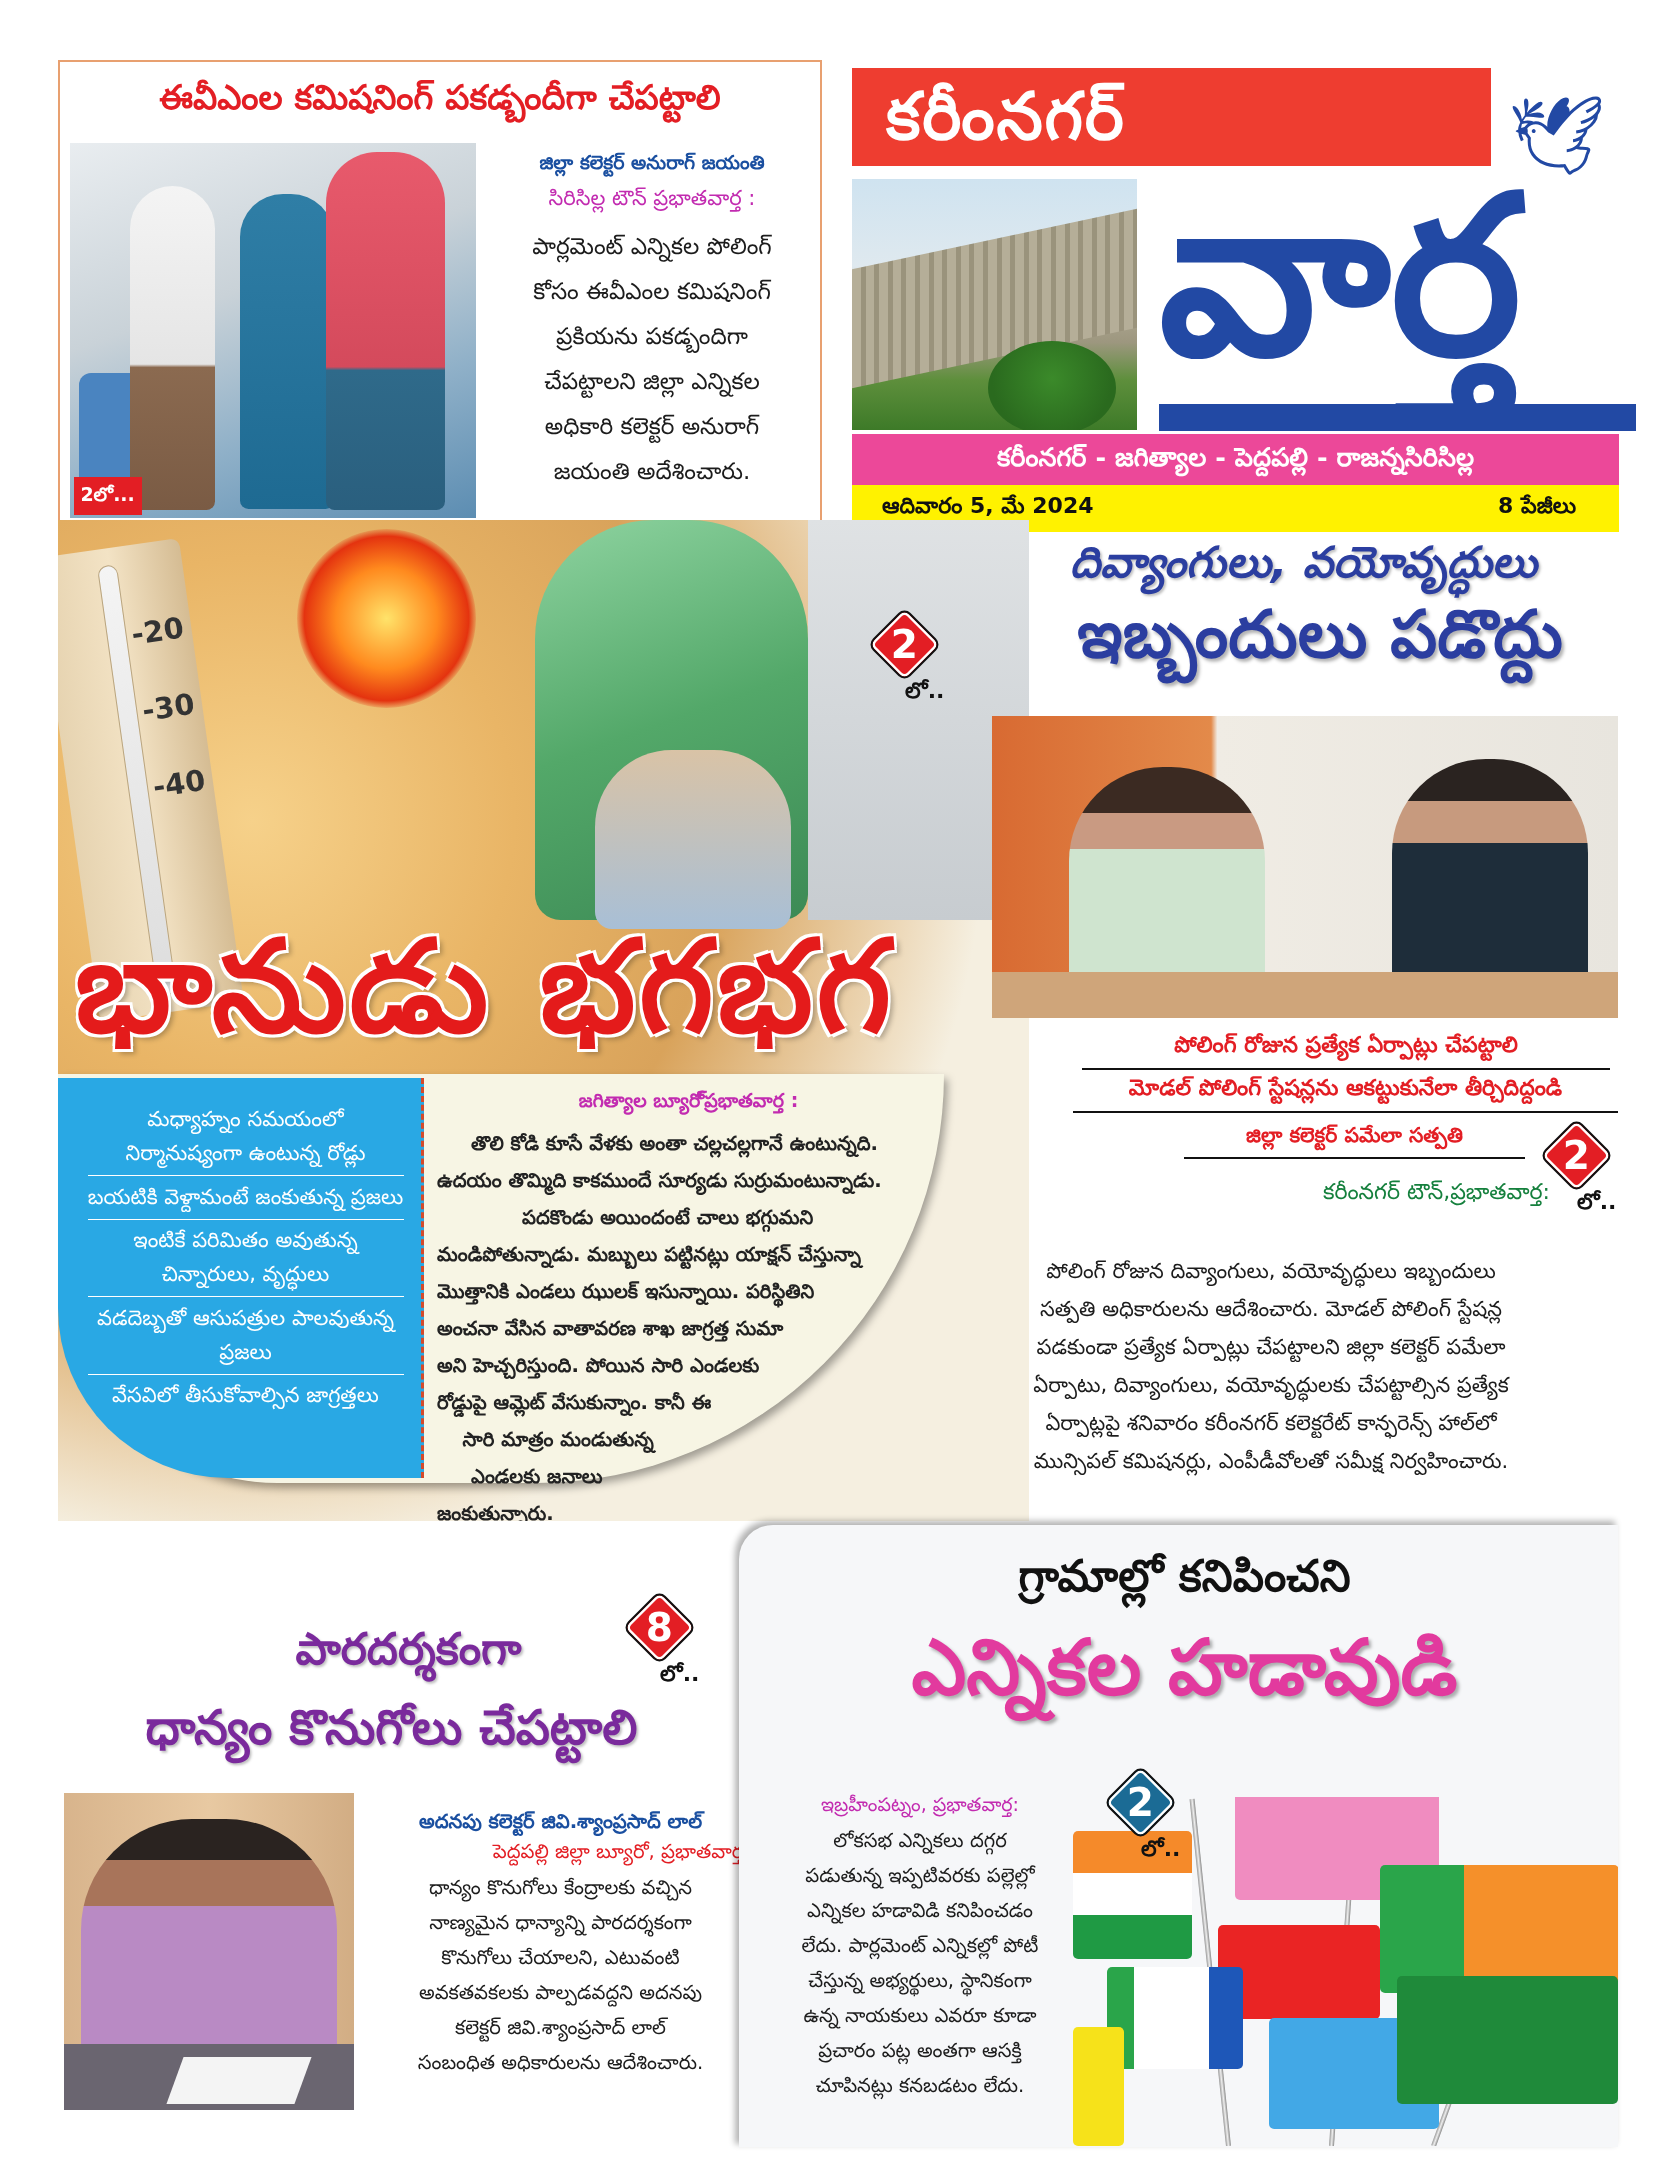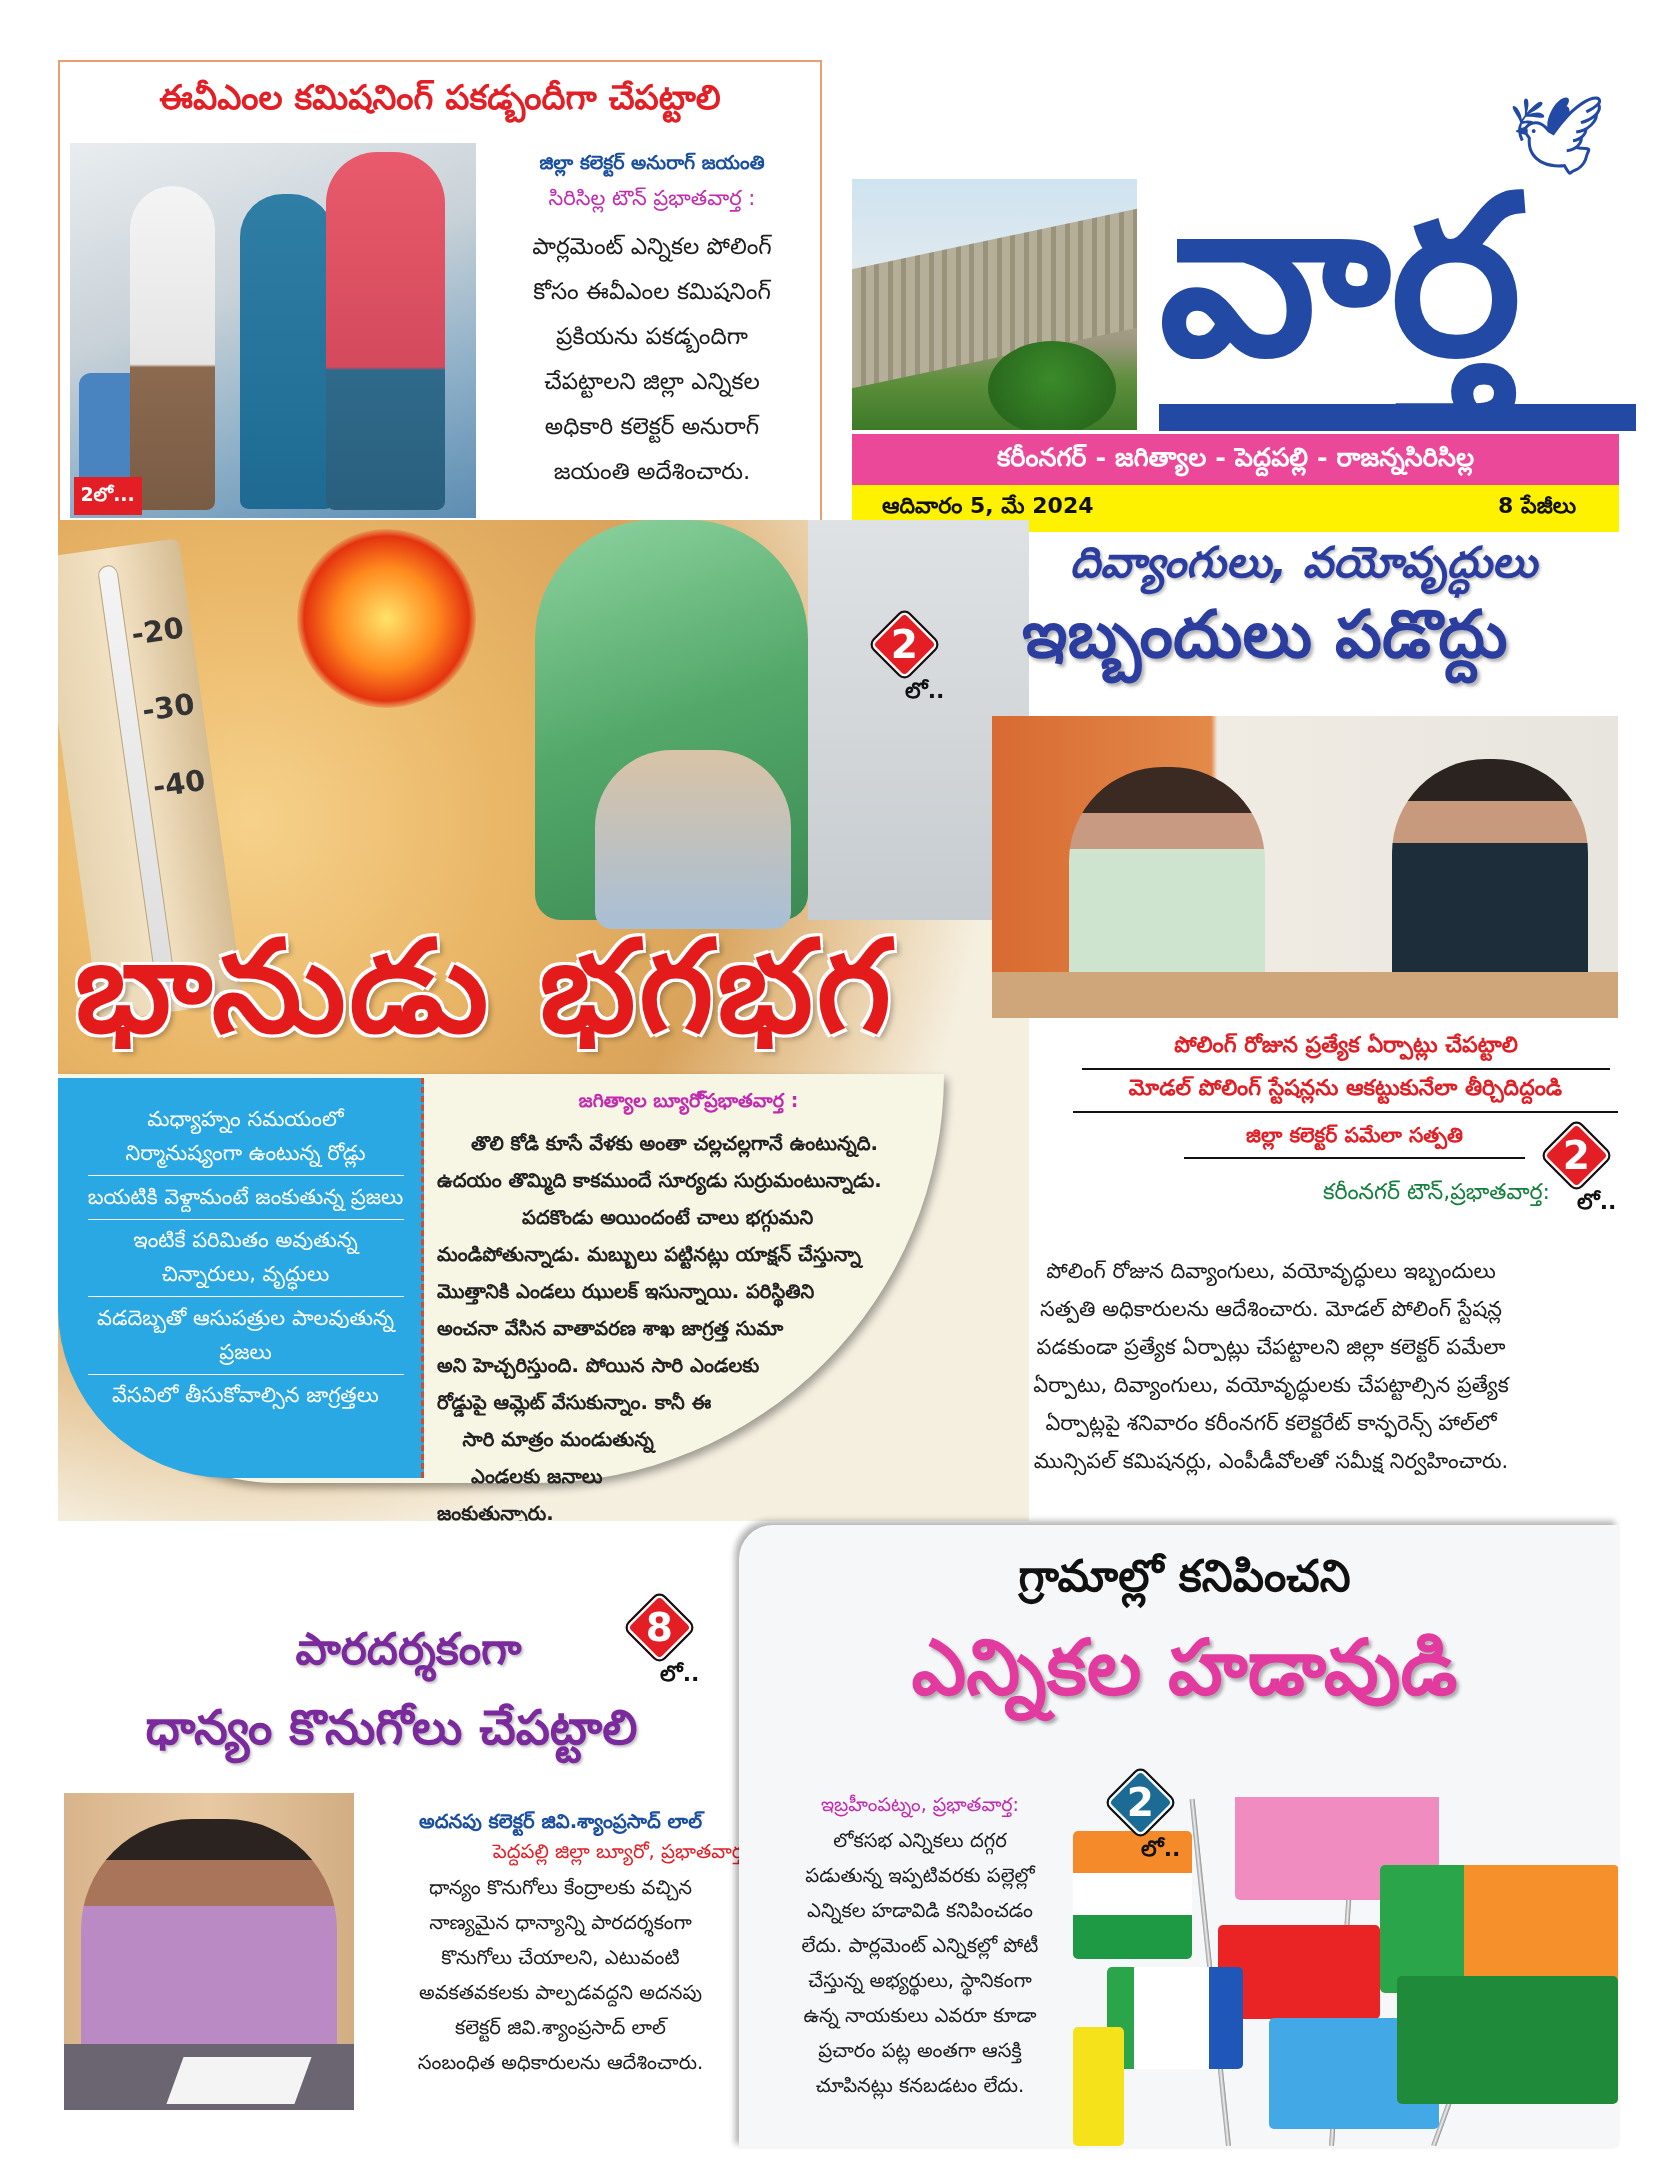--- a/index.html
+++ b/index.html
@@ -49,21 +49,21 @@
   .heat-blue { left: 0; top: 558px; width: 366px; height: 400px; background: #29a8e4; border-right: 3.4px dashed #d44a2a; border-radius: 0 0 0 170px; }
   .heat-blue-list { left: 8.5px; top: 579px; width: 358px; text-align: center; color: #fff; font-size: 21px; line-height: 34px; }
   .heat-blue-list .item { padding: 3.4px 0 5.1px; border-bottom: 1.7px solid #fff; margin: 0 21px; }
   .heat-blue-list .item:last-child { border-bottom: none; }
   .heat-dateline { left: 375px; top: 569px; width: 511px; text-align: center; color: #c22bb0; font-size: 19px; font-weight: bold; }
   .heat-body { left: 379px; top: 605px; width: 511px; font-size: 19.6px; line-height: 37px; font-weight: bold; color: #222; }
   .heat-body span { display: block; }
 
   
   .dv-kicker { left: 997px; top: 537px; width: 613px; text-align: center; font-size: 43px; font-weight: bold; color: #2b3ea0; text-shadow: 1.7px 1.7px 2.6px rgba(0,0,0,0.25); font-style: italic; }
-  .dv-headline { left: 1022px; top: 596px; width: 596px; text-align: left; font-size: 66px; font-weight: bold; color: #2b3ea0; text-shadow: 2.6px 2.6px 3.4px rgba(0,0,0,0.3); }
+  .dv-headline { left: 1022px; top: 596px; width: 596px; text-align: center; font-size: 66px; font-weight: bold; color: #2b3ea0; text-shadow: 2.6px 2.6px 3.4px rgba(0,0,0,0.3); }
   .dv-photo { left: 992px; top: 716px; width: 626px; height: 302px; background: linear-gradient(90deg,#d86a32 0%,#e38a4a 35%,#f0ece4 36%,#e8e5de 100%); overflow: hidden; }
   .dv-photo .w { left: 77px; top: 51px; width: 196px; height: 256px; background: linear-gradient(#3b2a22 0 18%,#c99a82 18% 32%,#cfe4cf 32%); border-radius: 94px 94px 8.5px 8.5px; }
   .dv-photo .m { left: 400px; top: 43px; width: 196px; height: 264px; background: linear-gradient(#2a2320 0 16%,#c79a7e 16% 32%,#1e2d3a 32%); border-radius: 94px 94px 8.5px 8.5px; }
   .dv-photo .desk { left: 0; top: 256px; width: 626px; height: 51px; background: #cfa57a; }
   .dv-sub1 { left: 1082px; top: 1032px; width: 528px; text-align: center; color: #e31e24; font-size: 22px; font-weight: bold; border-bottom: 2.6px solid #111; padding-bottom: 5.1px; }
   .dv-sub2 { left: 1073px; top: 1075px; width: 545px; text-align: center; color: #e31e24; font-size: 22px; font-weight: bold; border-bottom: 2.6px solid #111; padding-bottom: 5.1px; }
   .dv-byline { left: 1184px; top: 1123px; width: 341px; text-align: center; color: #e31e24; font-size: 20.4px; font-weight: bold; border-bottom: 2.6px solid #111; padding-bottom: 5.1px; }
   .dv-badge { left: 1543px; top: 1129px; }
   .dv-dateline { left: 1107px; top: 1179px; width: 443px; text-align: right; color: #15803d; font-size: 22px; }
   .dv-body { left: 924px; top: 1214px; width: 694px; text-align: center; font-size: 21px; line-height: 38px; color: #1c1c1c; margin-top: 38px; }
@@ -124,20 +124,23 @@
     <div>పార్లమెంట్ ఎన్నికల పోలింగ్</div>
     <div>కోసం ఈవీఎంల కమిషనింగ్</div>
     <div>ప్రకియను పకడ్బందిగా</div>
     <div>చేపట్టాలని జిల్లా ఎన్నికల</div>
     <div>అధికారి కలెక్టర్ అనురాగ్</div>
     <div>జయంతి అదేశించారు.</div>
   </div>
 </div>
 
 <div class="abs mast">
+  <div class="abs mast-red">
+    <div class="abs mast-title">కరీంనగర్</div>
+  </div>
   <div class="abs mast-dove">🕊</div>
   <div class="abs mast-dam">
     <div class="abs wall"></div>
     <div class="abs tree"></div>
   </div>
   <div class="abs mast-varta">వార్త</div>
   <div class="abs mast-varta-bar"></div>
   <div class="abs mast-districts">కరీంనగర్ - జగిత్యాల - పెద్దపల్లి - రాజన్నసిరిసిల్ల</div>
   <div class="abs mast-dateband">
     <span>ఆదివారం 5, మే 2024</span>

